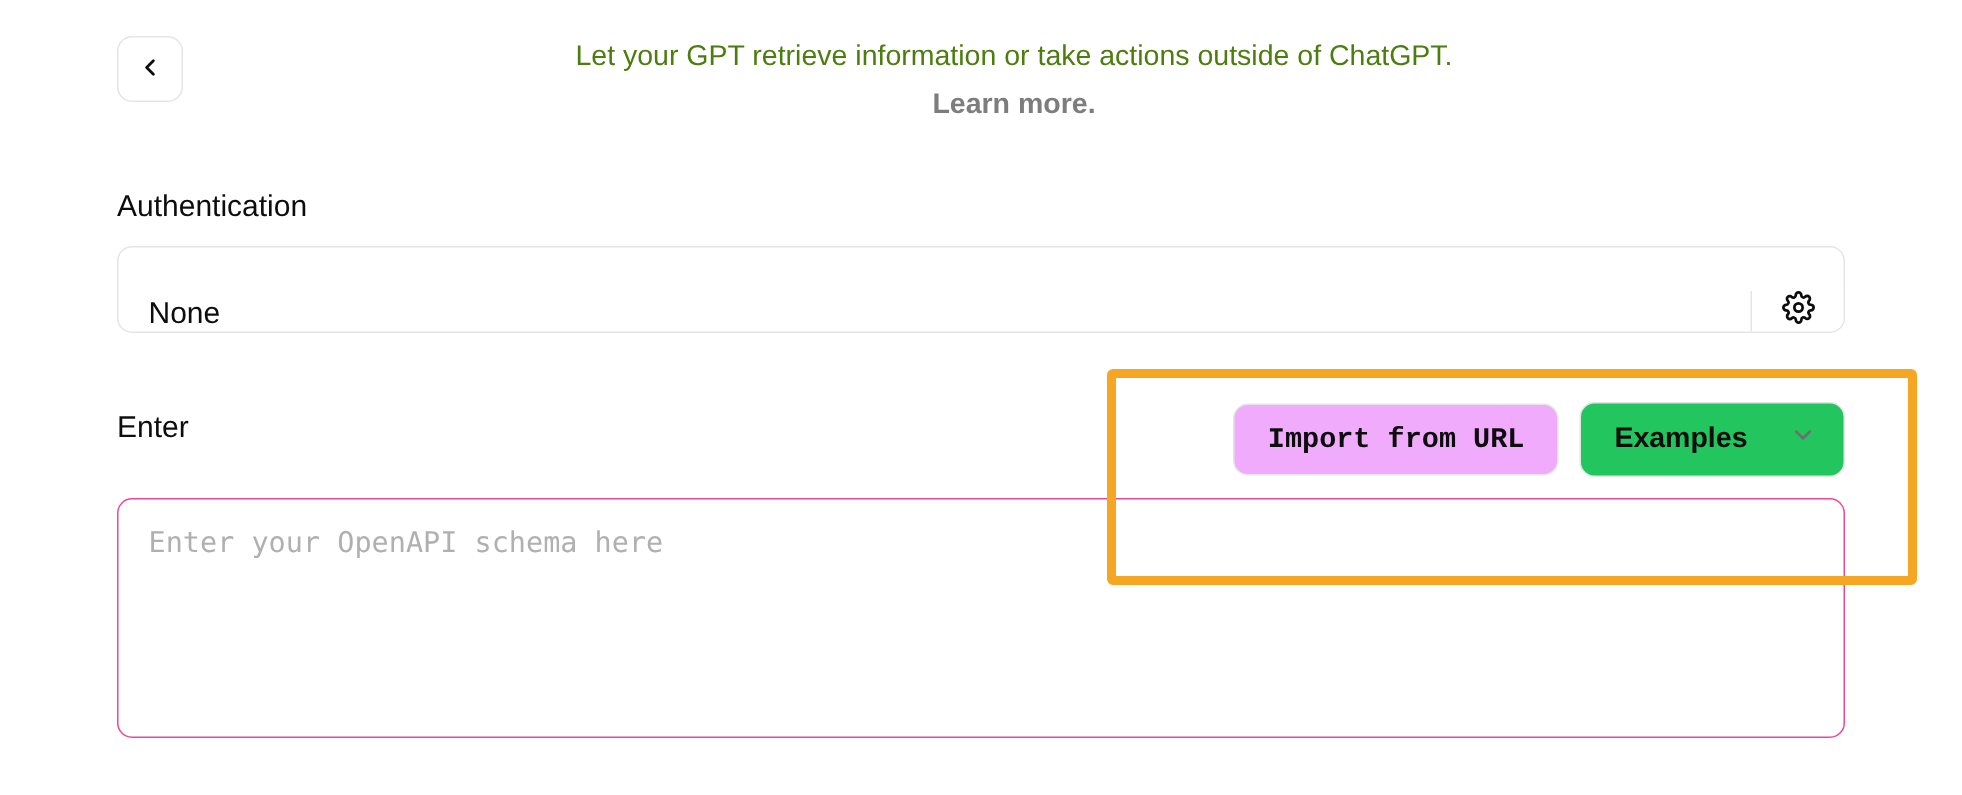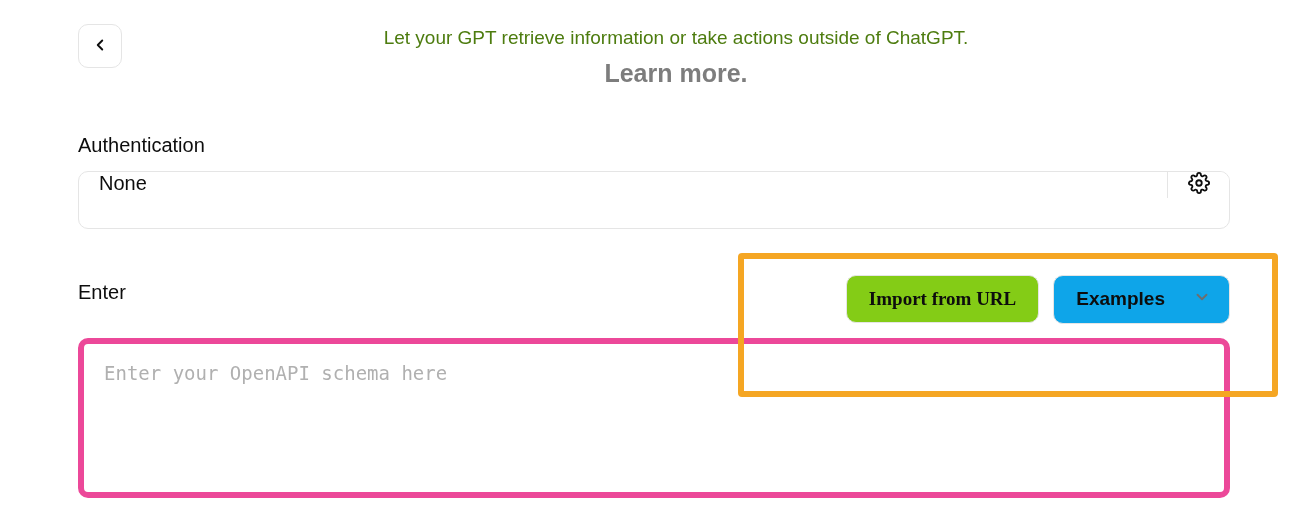--- a/index.html
+++ b/index.html
@@ -44,39 +44,39 @@
       font-weight: 700;
       color: #0d0d0d;
       margin-bottom: 8px;
     }
     .subtitle {
       font-size: 19px;
       color: #4d7c0f;
       line-height: 1.5;
     }
     .learn-more {
-      font-size: 25px;
+      font-size: 19px;
       color: #7d7d7d;
       font-weight: 600;
       cursor: pointer;
       display: inline-block;
       margin-top: 6px;
     }
     .section {
       margin-top: 46px;
     }
     .section-label {
       font-size: 20px;
       font-weight: 400;
       color: #0d0d0d;
       margin-bottom: 14px;
     }
     .auth-row {
       display: flex;
-      align-items: flex-start;
+      align-items: flex-end;
       border: 1px solid #e5e5e5;
       border-radius: 10px;
       overflow: hidden;
       height: 58px;
       gap: 44px;
     }
     .auth-value {
       flex: 1;
       display: flex;
       align-items: center;
@@ -102,46 +102,46 @@
       position: relative;
     }
     .schema-actions {
       display: flex;
       gap: 14px;
       align-items: center;
     }
     .import-btn {
       border: 1px solid #e5e5e5;
       border-radius: 10px;
-      background: #84cc16;
+      background: #f0abfc;
       padding: 12px 22px;
       font-size: 19px;
       font-weight: 600;
       color: #0d0d0d;
       cursor: pointer;
-      font-family: Liberation Serif, serif;
+      font-family: Liberation Mono, monospace;
     }
     .examples-btn {
       border: 1px solid #e5e5e5;
       border-radius: 10px;
-      background: #0ea5e9;
+      background: #22c55e;
       padding: 12px 18px 12px 22px;
       font-size: 19px;
       font-weight: 600;
       color: #0d0d0d;
       cursor: pointer;
       font-family: inherit;
       display: flex;
       align-items: center;
       gap: 28px;
     }
     .schema-textarea {
       width: 100%;
       min-height: 160px;
-      border: 6px solid #ec4899;
+      border: 1px solid #ec4899;
       border-radius: 10px;
       padding: 18px 20px;
       font-family: ui-monospace, SFMono-Regular, Menlo, Monaco, Consolas, monospace;
       font-size: 19px;
       color: #0d0d0d;
       resize: none;
       outline: none;
     }
     .schema-textarea::placeholder {
       color: #b0b0b0;

